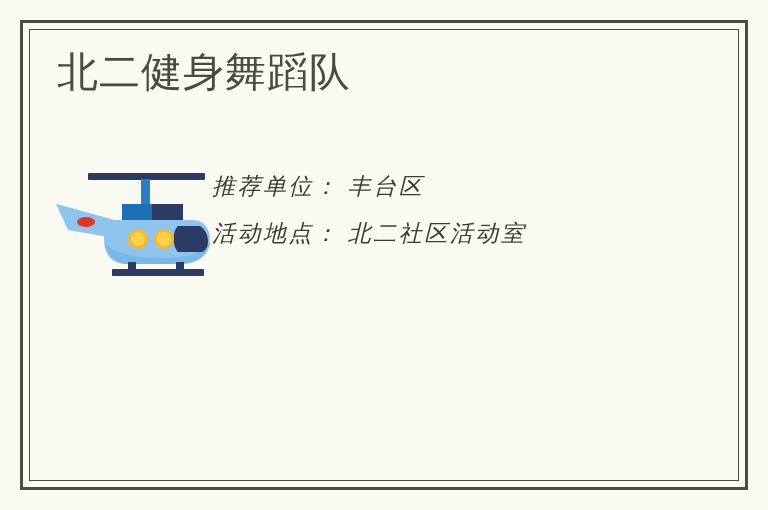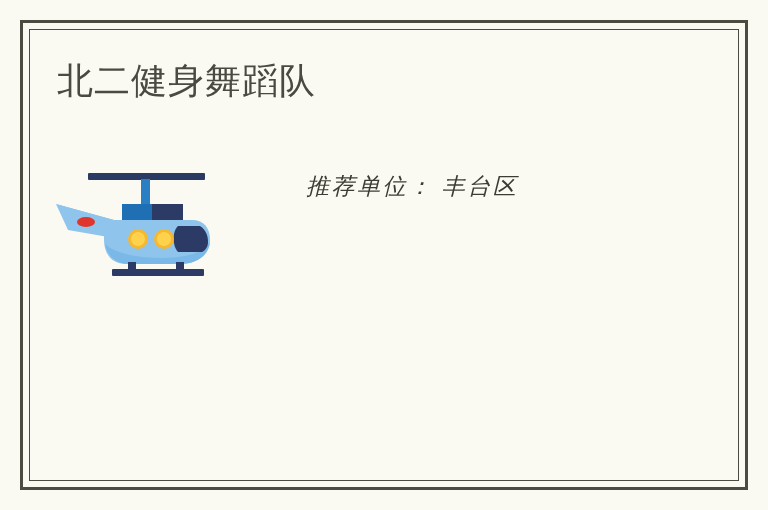--- a/index.html
+++ b/index.html
@@ -34,43 +34,42 @@
     left: 29px;
     top: 29px;
     width: 710px;
     height: 452px;
     border: 1.5px solid #4b4b40;
     box-sizing: border-box;
   }
   #page-title {
     position: absolute;
     left: 57px;
-    top: 61px;
-    font-size: 36px;
+    top: 47px;
+    font-size: 41px;
     line-height: 1.25;
     letter-spacing: 1px;
     color: #4a4a42;
-    font-family: Liberation Mono, monospace;
+    font-family: Liberation Sans, sans-serif;
     white-space: nowrap;
   }
   
   #helicopter {
     position: absolute;
     left: 52px;
     top: 160px;
     width: 166px;
     height: 116px;
   }
   
   #info-block {
     position: absolute;
     left: 212px;
     top: 163px;
     width: 400px;
-    text-align: center;
   }
   .info-line {
     font-family: "Liberation Serif", "DejaVu Serif", serif;
     font-size: 23px;
     line-height: 47px;
     color: #3c3c34;
     letter-spacing: 2.5px;
     white-space: nowrap;
     font-style: italic;
     font-weight: 400;
@@ -115,15 +114,16 @@
 
       <rect x="76" y="102" width="8" height="10" fill="#2c3a66"></rect>
       <rect x="124" y="102" width="8" height="10" fill="#2c3a66"></rect>
 
       <rect x="60" y="109" width="92" height="7" rx="1" fill="#2c3a66"></rect>
     </svg>
   </div>
 
   <div id="info-block">
     <div class="info-line">推荐单位： 丰台区</div>
+    <div class="info-line">活动地点： 北二社区活动室</div>
   </div>
 
 </div>
 
 </body></html>

